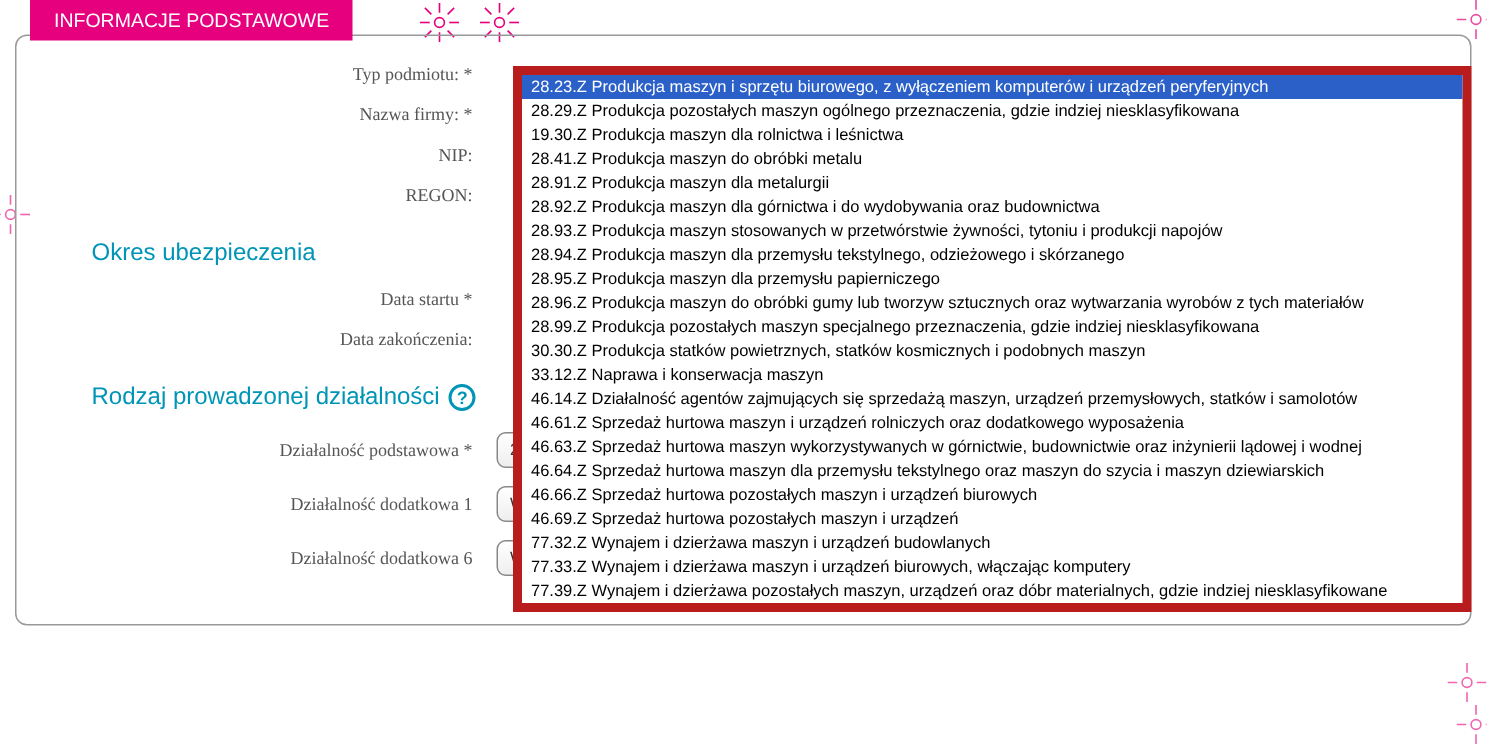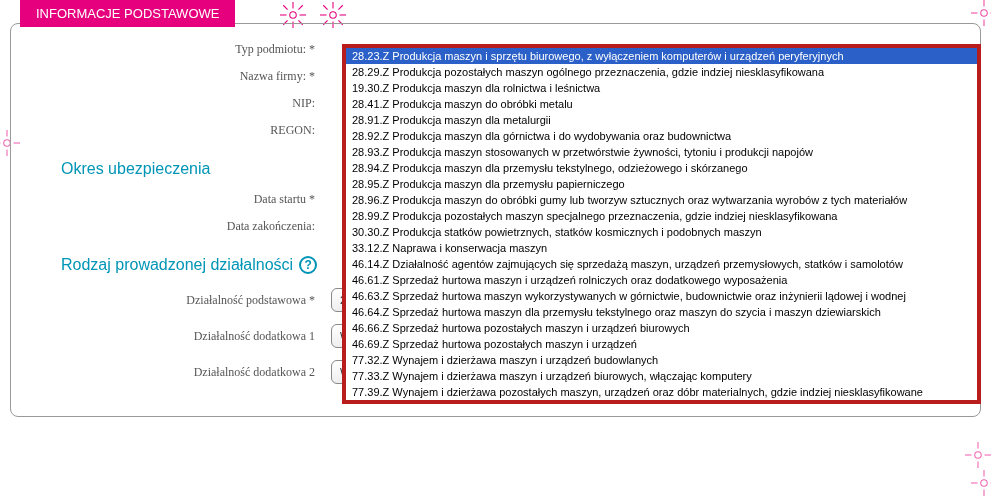--- a/index.html
+++ b/index.html
@@ -8,21 +8,21 @@
   .header-tab { display: inline-block; background: #E6007E; color: #fff; font-weight: normal; padding: 6px 16px; font-size: 13px; margin-left: 20px; position: relative; z-index: 3; }
   .main-panel { border: 1px solid #999; border-radius: 8px; margin: 0 10px; padding: 18px 20px 20px 20px; position: relative; top: -4px; }
   .form-row { display: flex; align-items: center; margin-bottom: 12px; }
   .form-label { width: 300px; text-align: right; padding-right: 16px; color: #555; font-family: Liberation Serif, serif; }
   .section-title { color: #0095B6; font-size: 16px; margin: 22px 0 14px 0; display: flex; align-items: center; gap: 6px; }
   .section-title.offset { margin-left: 30px; }
   .help-icon { display:inline-flex; align-items:center; justify-content:center; width:18px; height:18px; border:2px solid #0095B6; border-radius:50%; color:#0095B6; font-weight:bold; font-size:12px; }
   .select { width: 180px; height: 24px; border: 1px solid #888; border-radius: 6px; background: linear-gradient(#fff,#eee); padding: 0 22px 0 8px; font-size: 11px; color: #333; position: relative; display:flex; align-items:center; overflow:hidden; white-space:nowrap; }
   .select .arrows { position:absolute; right:6px; top:50%; transform:translateY(-50%); display:flex; flex-direction:column; font-size:8px; color:#666; line-height:7px; }
   .text-input { width: 130px; height: 24px; border: 1px solid #888; border-radius: 6px; background: #fff; padding: 0 8px; font-size: 11px; color:#333; margin-left: 10px; }
-  .dropdown-panel { position: absolute; top: 44px; left: 342px; width: 639px; background: #fff; border: 4px solid #b91c1c; z-index: 5; }
+  .dropdown-panel { position: absolute; top: 44px; left: 342px; width: 639px; background: #fff; border: 6px solid #b91c1c; z-index: 5; }
   .dropdown-item { font-size: 11px; padding: 1px 6px; color: #000; white-space: nowrap; overflow: hidden; line-height: 14px; }
   .dropdown-item.selected { background: #2A60C8; color: #fff; }
   .deco { position:absolute; width:26px; height:26px; z-index:0; }
   .deco svg { width:100%; height:100%; }
   .deco-tl { top:2px; left:280px; }
   .deco-tl2 { top:2px; left:320px; }
   .deco-ml { top:130px; left:-6px; opacity:0.6; }
   .deco-tr { top:0; right:-6px; opacity:0.7; }
   .deco-br1 { bottom:32px; right:0; opacity:0.6; }
   .deco-br2 { bottom:4px; right:-6px; opacity:0.6; }
@@ -146,21 +146,21 @@
         <span>Wybierz</span>
         <span class="arrows">
             <span>▲</span>
             <span>▼</span>
           </span>
       </div>
       <input class="text-input" style="">
     </div>
 
     <div class="form-row">
-      <div class="form-label">Działalność dodatkowa 2</div>
+      <div class="form-label">Działalność dodatkowa 6</div>
       <div class="select">
         <span>Wybierz</span>
         <span class="arrows">
             <span>▲</span>
             <span>▼</span>
           </span>
       </div>
       <input class="text-input" style="">
     </div>
 

